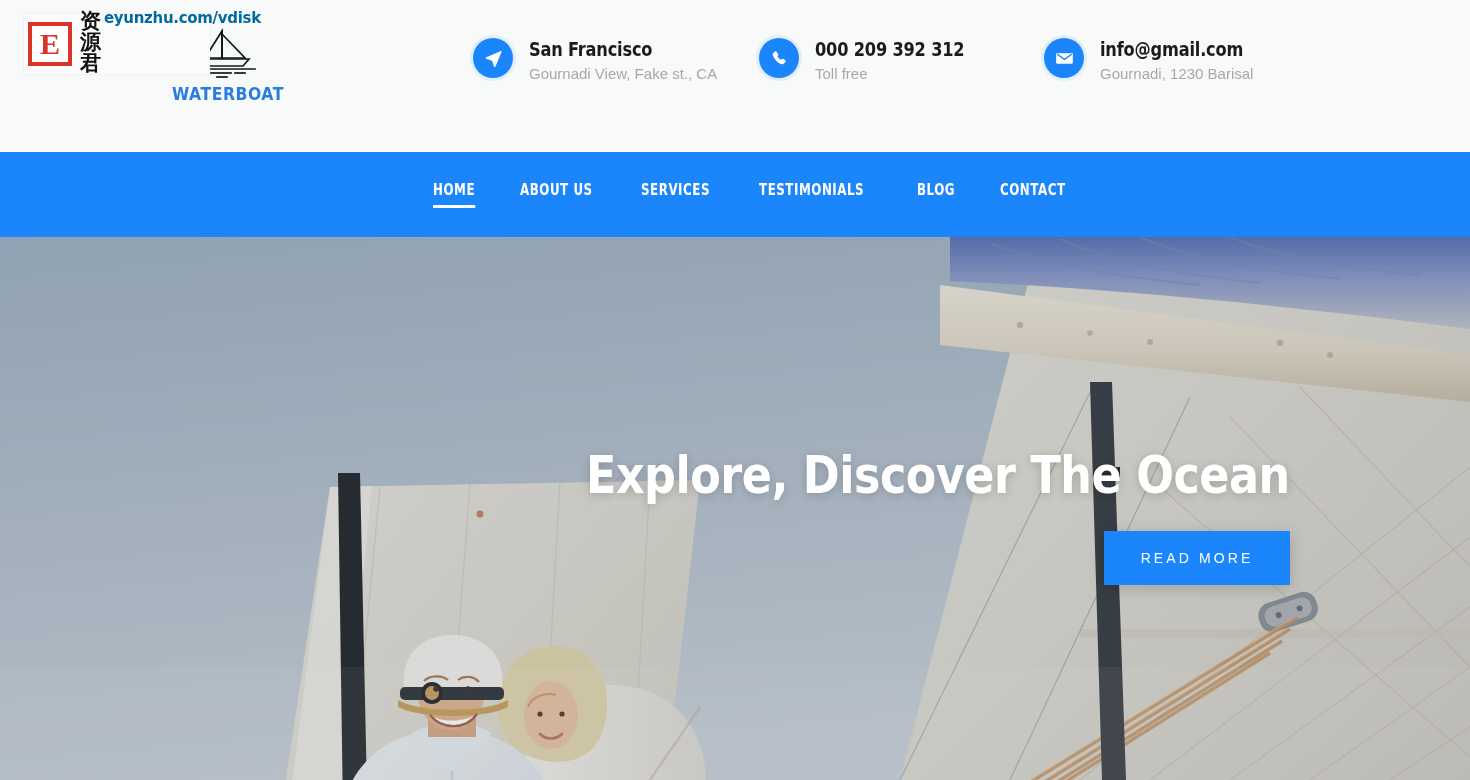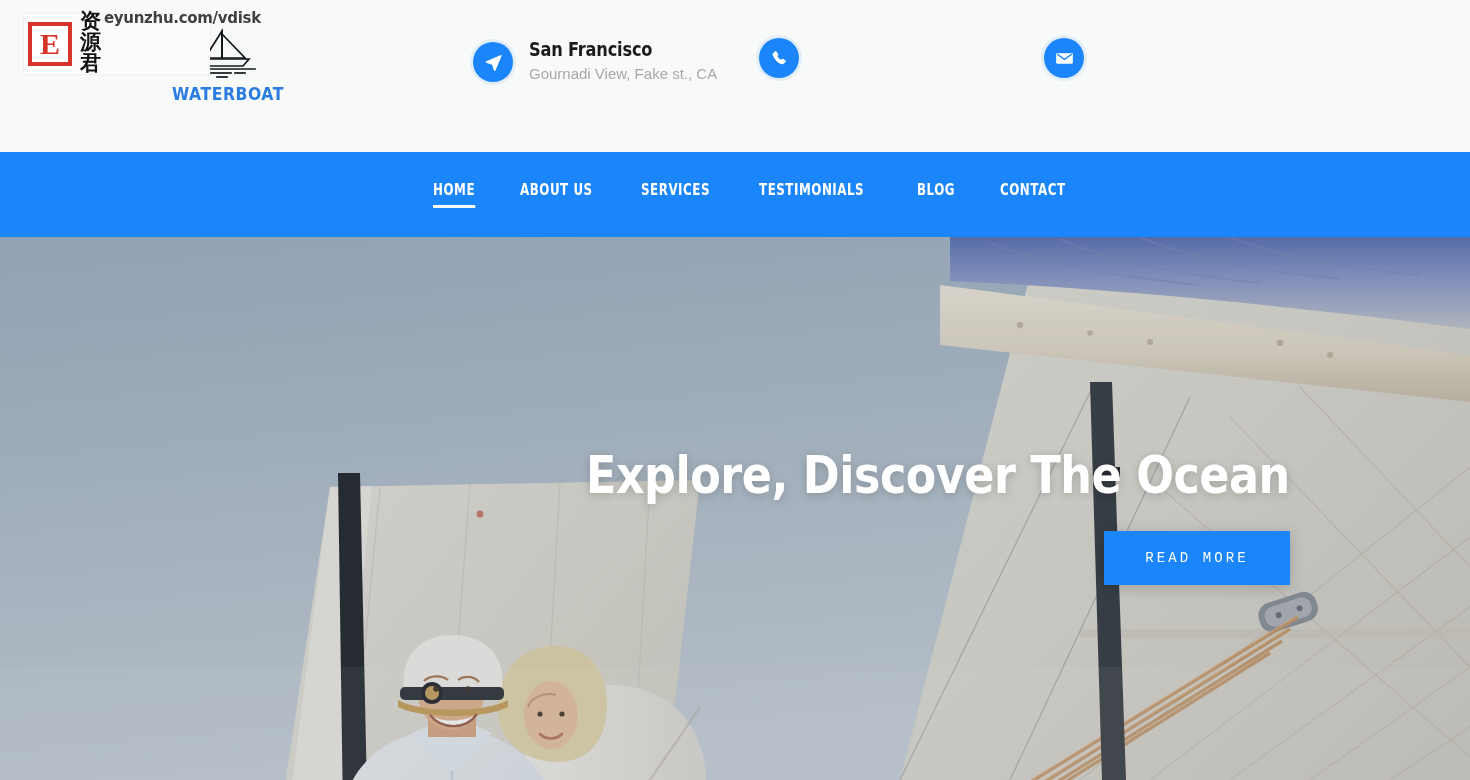--- a/index.html
+++ b/index.html
@@ -47,29 +47,29 @@
     font-weight:bold; font-size:30px; color:#d7342a; line-height:1;
   }
   .wm-text{ margin-left:8px; display:flex; flex-direction:row; line-height:1; }
   .wm-cn{
     font-family:"DejaVu Sans", sans-serif;
     font-size:21px; font-weight:bold; color:#111;
     letter-spacing:3px; margin-bottom:3px;
   }
   .wm-url{
     font-family:"DejaVu Sans", sans-serif;
-    font-size:15px; font-weight:bold; color:#404040; letter-spacing:-.3px;
+    font-size:15px; font-weight:bold; color:#0369a1; letter-spacing:-.3px;
   }
 
   
   .contacts{
     position:absolute; left:465px; top:38px;
     display:flex; align-items:flex-start;
   }
-  .contact{ display:flex; align-items:flex-end;padding-left:8px; }
+  .contact{ display:flex; align-items:flex-start;padding-left:8px; }
   .c1{ width:286px; }
   .c2{ width:285px; }
   .c3{ width:auto; }
   .c-icon{
     width:40px; height:40px; flex:0 0 40px; border-radius:50%;
     background:#1b86fb; display:flex; align-items:center; justify-content:center;
     box-shadow:0 0 0 3px rgba(27,134,251,.10);
   }
   .c-icon svg{ display:block; }
   .c-text{ margin-left:16px; display:flex; flex-direction:column; }
@@ -137,21 +137,21 @@
     margin-top:23px;
     width:615px;
     font-size:16.5px; line-height:1.86;
     color:rgba(255,255,255,.93); text-align:right;
     text-shadow:0 1px 8px rgba(0,0,0,.16);
   }
   .hero-btn{
     margin-top:28px;
     width:186px; height:54px;
     background:#1b86fb; border:none; color:#ffffff;
-    font-family:Liberation Mono, monospace;
+    font-family:Liberation Sans, sans-serif;
     font-size:14px; letter-spacing:3.1px; font-weight:400;
     cursor:pointer;
     display:flex; align-items:center; justify-content:center;
     box-shadow:0 3px 14px rgba(0,0,0,.18);
     margin-left:8px;
   }
 </style>
 </head>
 <body>
 
@@ -201,28 +201,36 @@
         <span class="c-sub">Gournadi View, Fake st., CA</span>
       </span>
     </div>
 
     <div class="contact c2">
       <span class="c-icon">
         <svg viewBox="0 0 24 24" width="18" height="18" aria-hidden="true">
           <path d="M6.6 3.2 4.1 5.7c-.6.6-.8 1.5-.5 2.3 1 2.8 2.6 5.3 4.7 7.5s4.7 3.8 7.5 4.7c.8.3 1.7.1 2.3-.5l2.5-2.5c.5-.5.5-1.3 0-1.8l-2.8-2.1c-.5-.4-1.1-.4-1.6-.1l-1.8 1c-1.9-1-3.5-2.6-4.5-4.5l1-1.8c.3-.5.2-1.2-.2-1.6L8.4 3.2c-.5-.5-1.3-.5-1.8 0z" fill="#ffffff"></path>
         </svg>
       </span>
+      <span class="c-text">
+        <span class="c-title">000 209 392 312</span>
+        <span class="c-sub">Toll free</span>
+      </span>
     </div>
 
     <div class="contact c3">
       <span class="c-icon">
         <svg viewBox="0 0 24 24" width="19" height="19" aria-hidden="true">
           <path d="M2.5 5.5h19c.6 0 1 .4 1 1v11c0 .6-.4 1-1 1h-19c-.6 0-1-.4-1-1v-11c0-.6.4-1 1-1z" fill="#ffffff"></path>
           <path d="M2.9 6.6 12 13.1l9.1-6.5" fill="none" stroke="#1b86fb" stroke-width="1.8"></path>
         </svg>
+      </span>
+      <span class="c-text">
+        <span class="c-title">info@gmail.com</span>
+        <span class="c-sub">Gournadi, 1230 Barisal</span>
       </span>
     </div>
 
   </div>
 </div>
 
 <nav class="navbar">
   <div class="nav-list">
     <a class="nav-item active" href="#">HOME</a>
     <a class="nav-item" href="#">ABOUT US</a>

